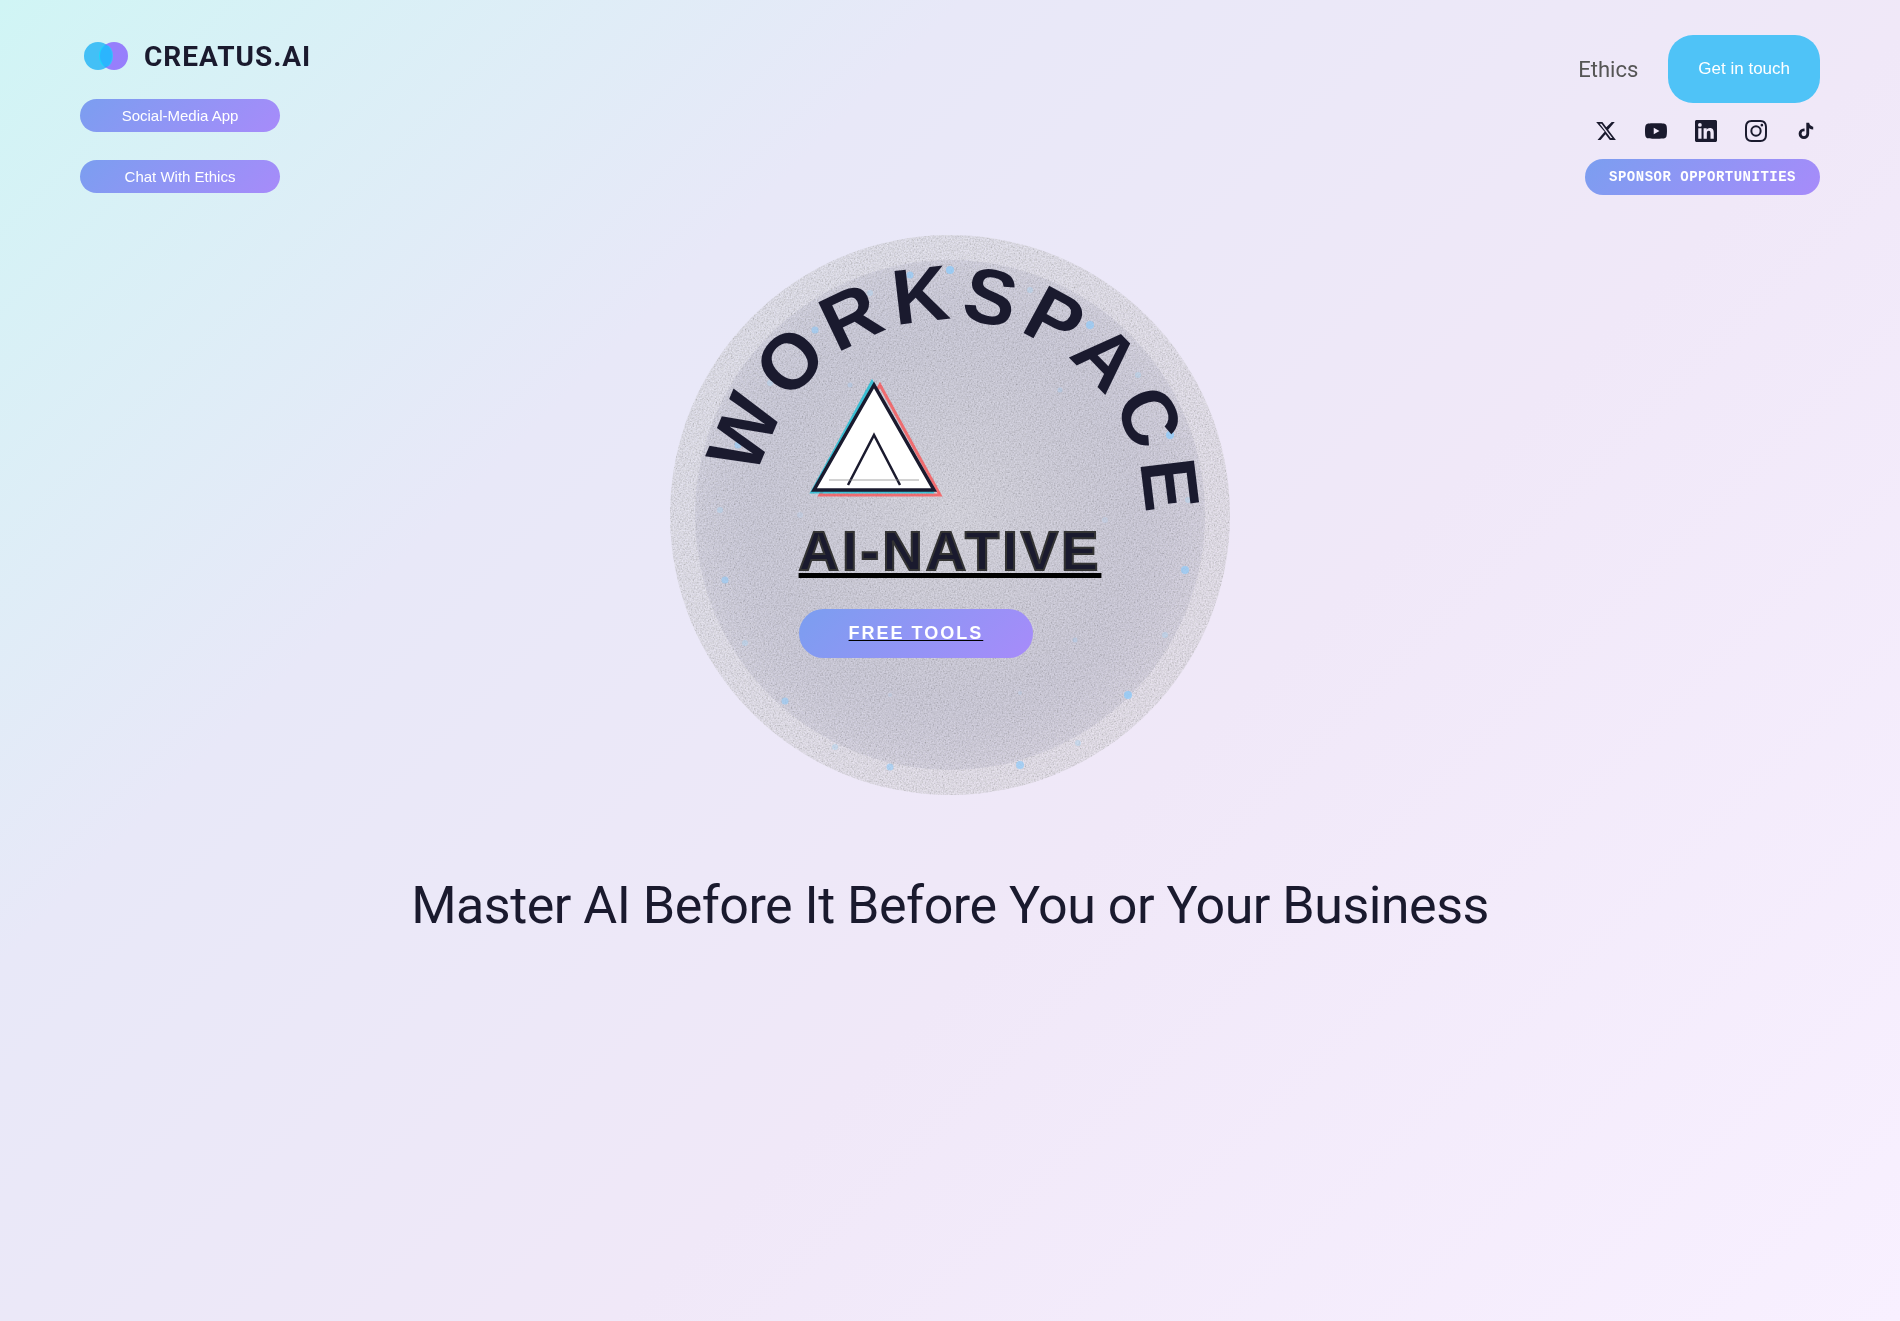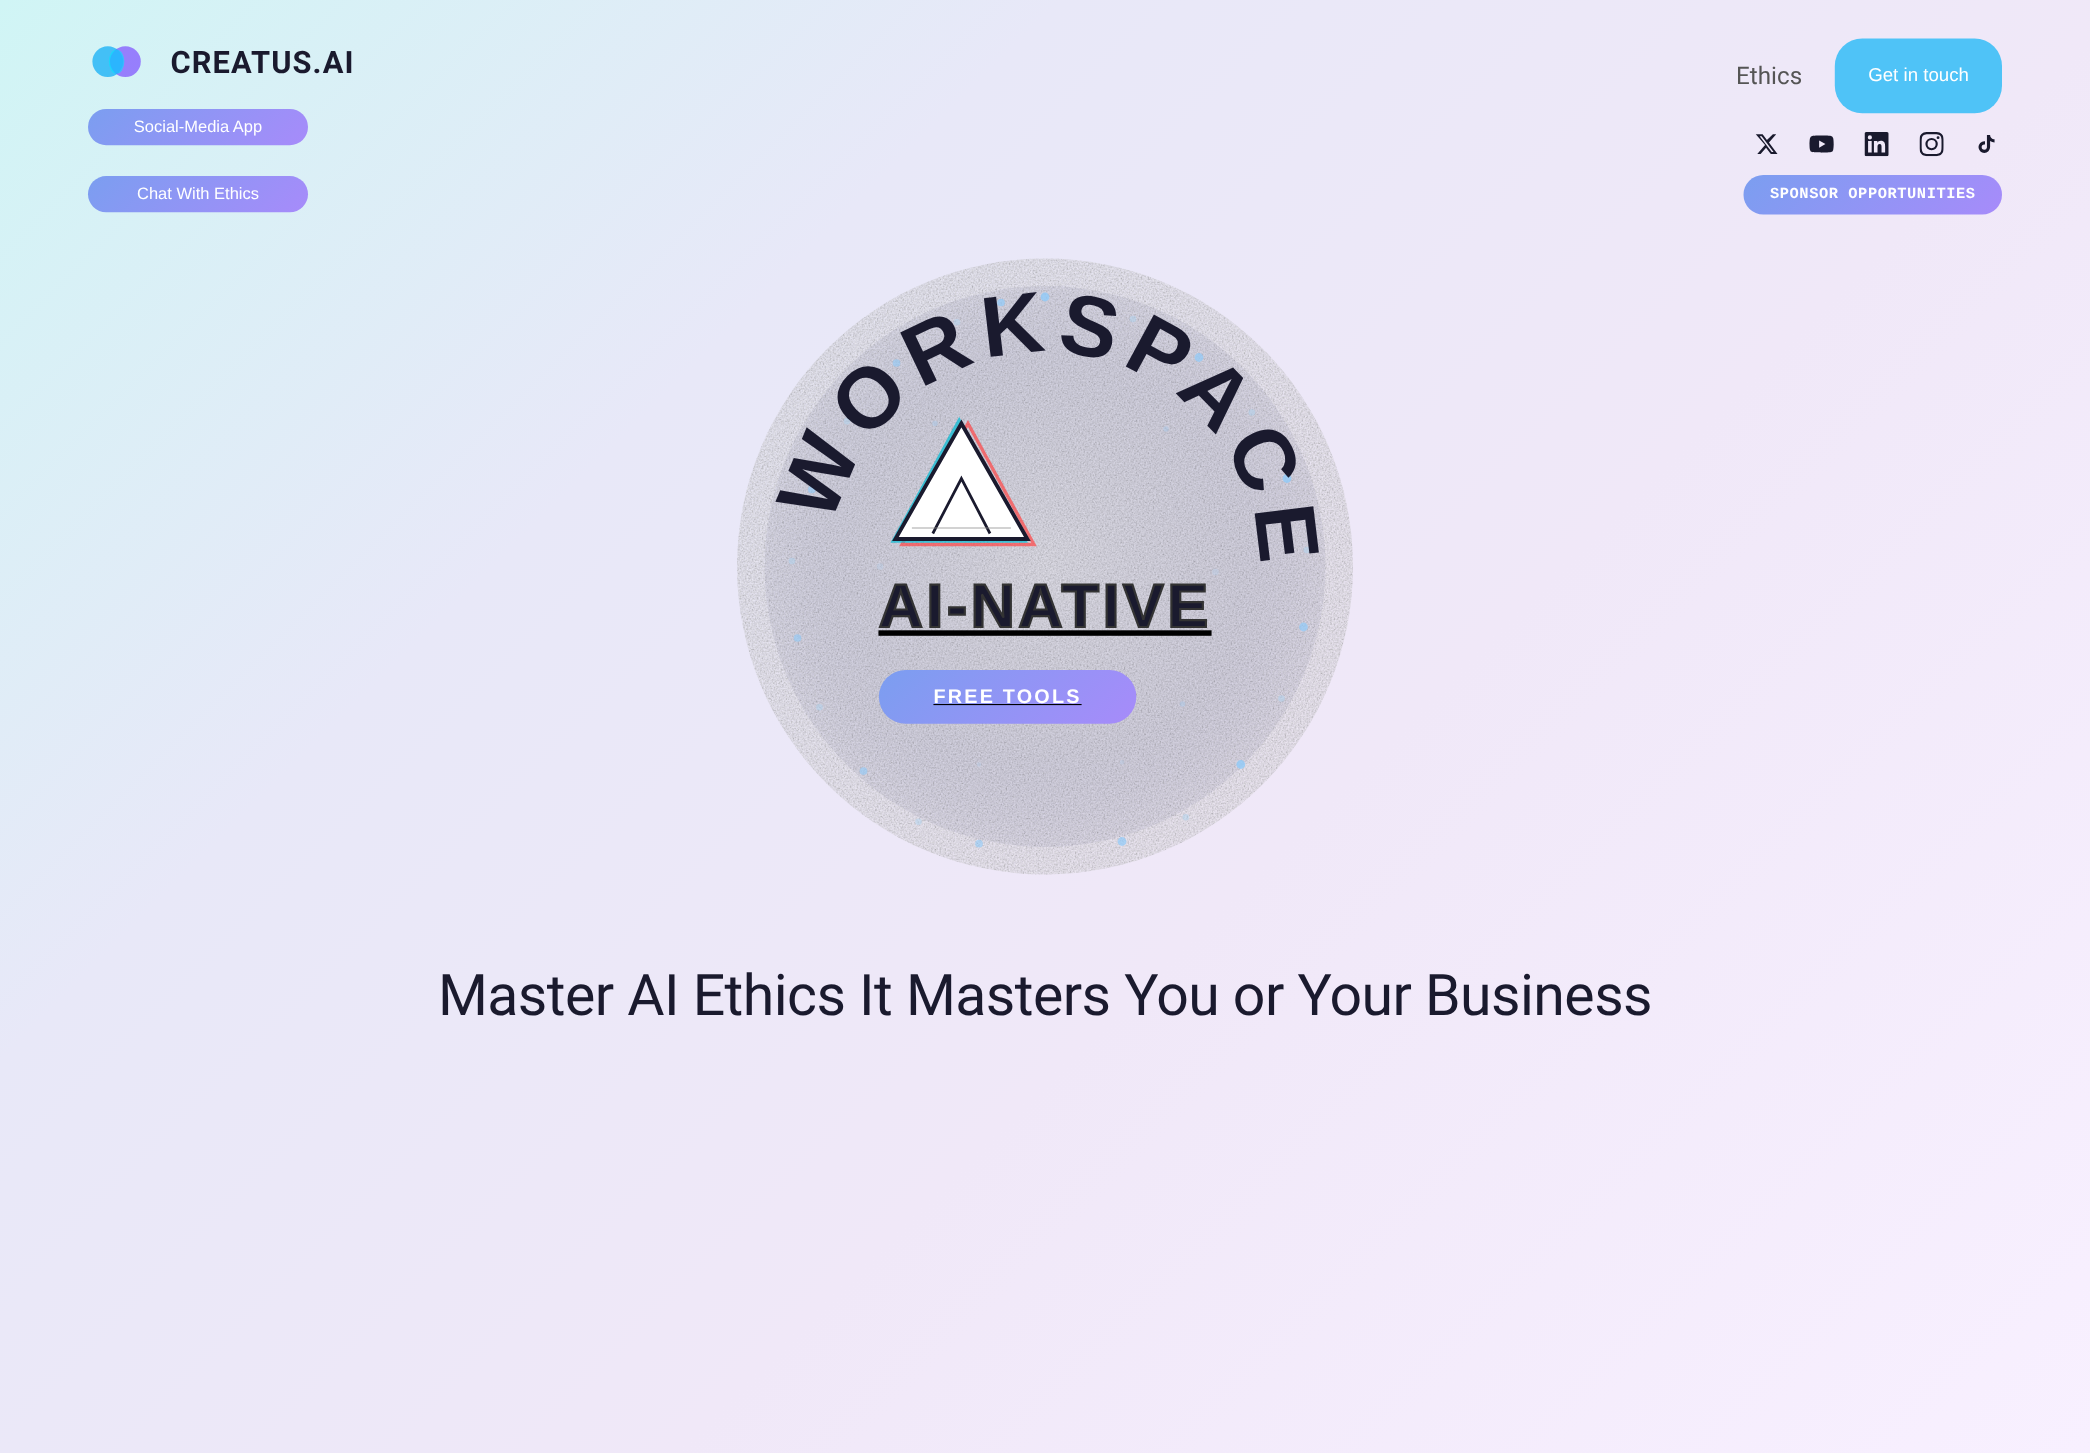--- a/index.html
+++ b/index.html
@@ -26,21 +26,21 @@
 
     .logo-area {
       display: flex;
       flex-direction: column;
       gap: 12px;
     }
 
     .logo-row {
       display: flex;
       align-items: center;
-      gap: 23px;
+      gap: 12px;
     }
 
     .logo-icon {
       width: 52px;
       height: 52px;
     }
 
     .logo-text {
       font-size: 28px;
       font-weight: 700;
@@ -365,14 +365,14 @@
       </div>
 
       <div class="ai-native-text">AI-NATIVE</div>
 
       <button class="free-tools-btn">FREE TOOLS</button>
     </div>
   </div>
 </section>
 
 <section class="tagline-section">
-  <h1 class="tagline-text">Master AI Ethics It Masters You or Your Business</h1>
+  <h1 class="tagline-text">Master AI Before It Before You or Your Business</h1>
 </section>
 
 </body></html>

